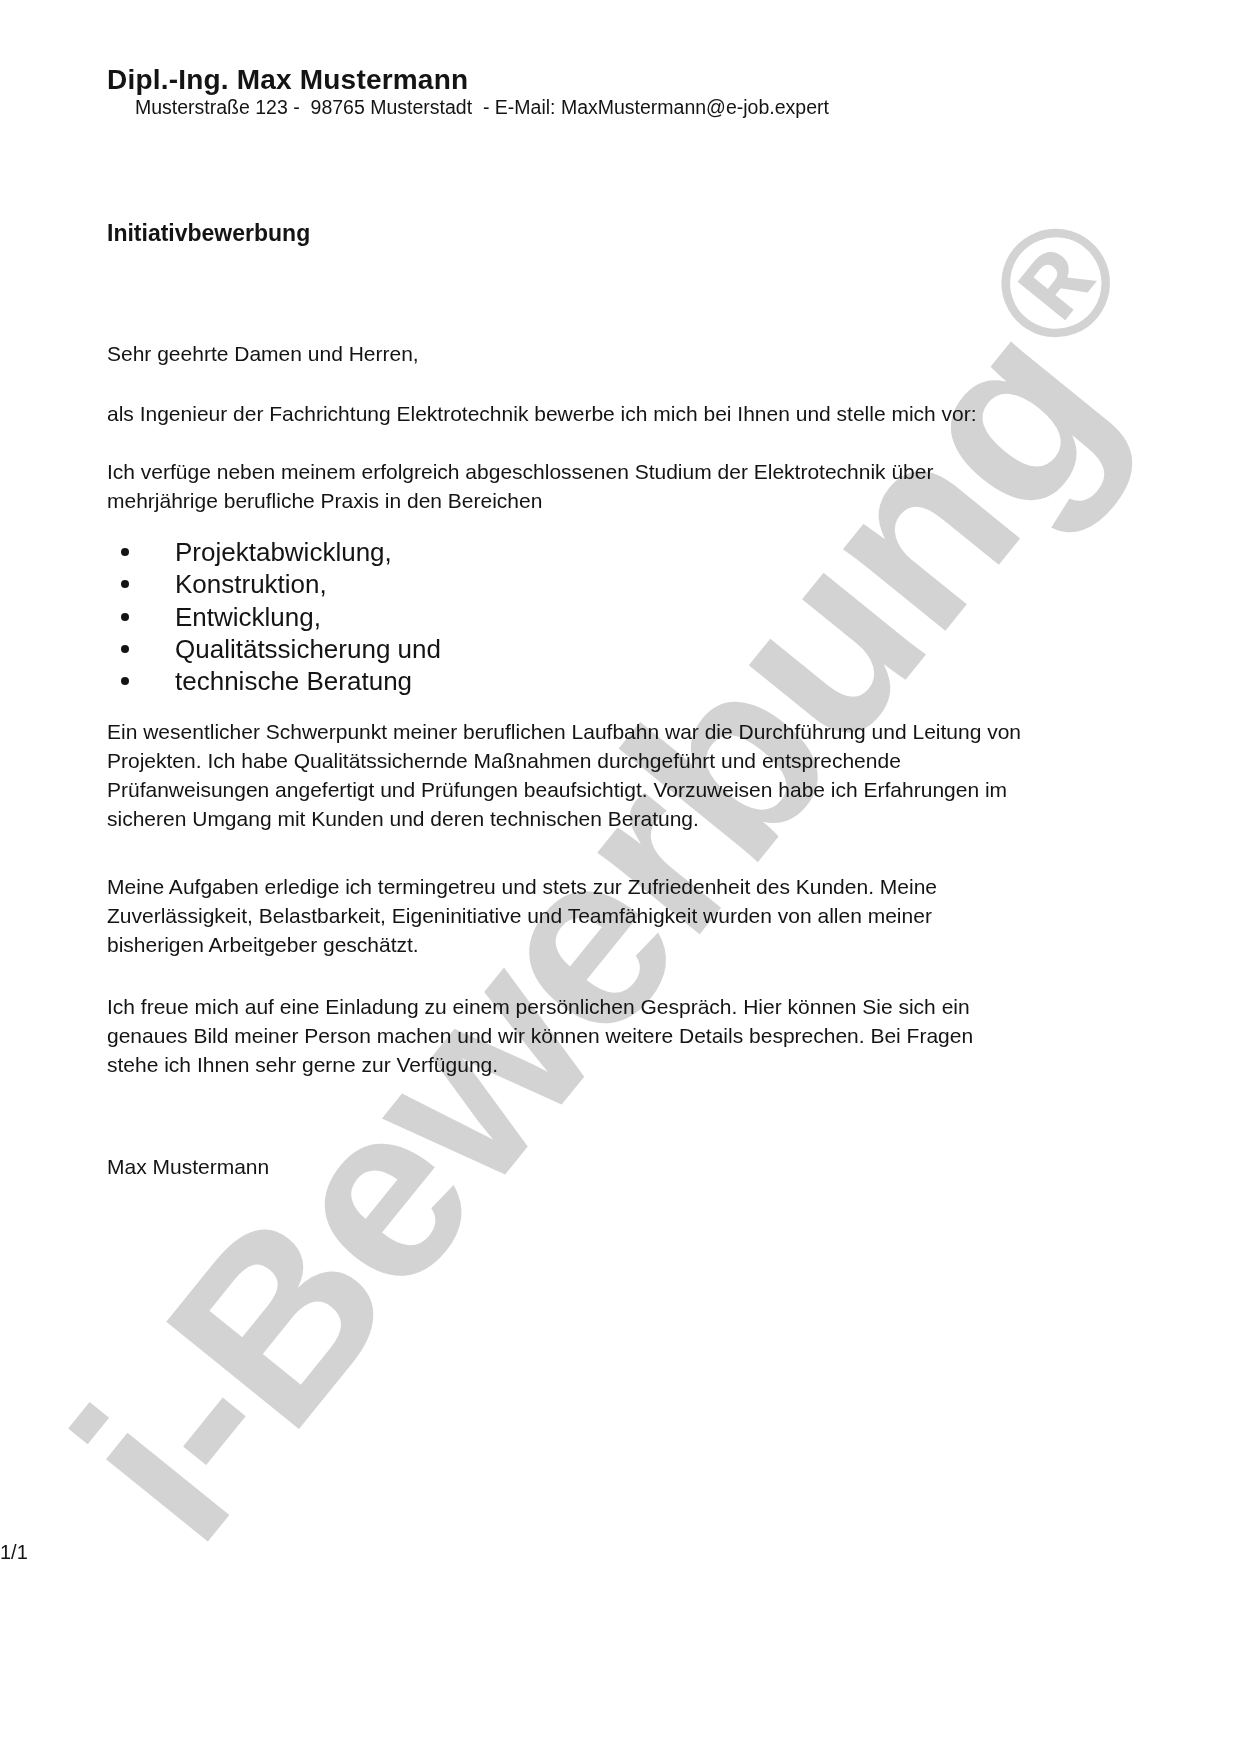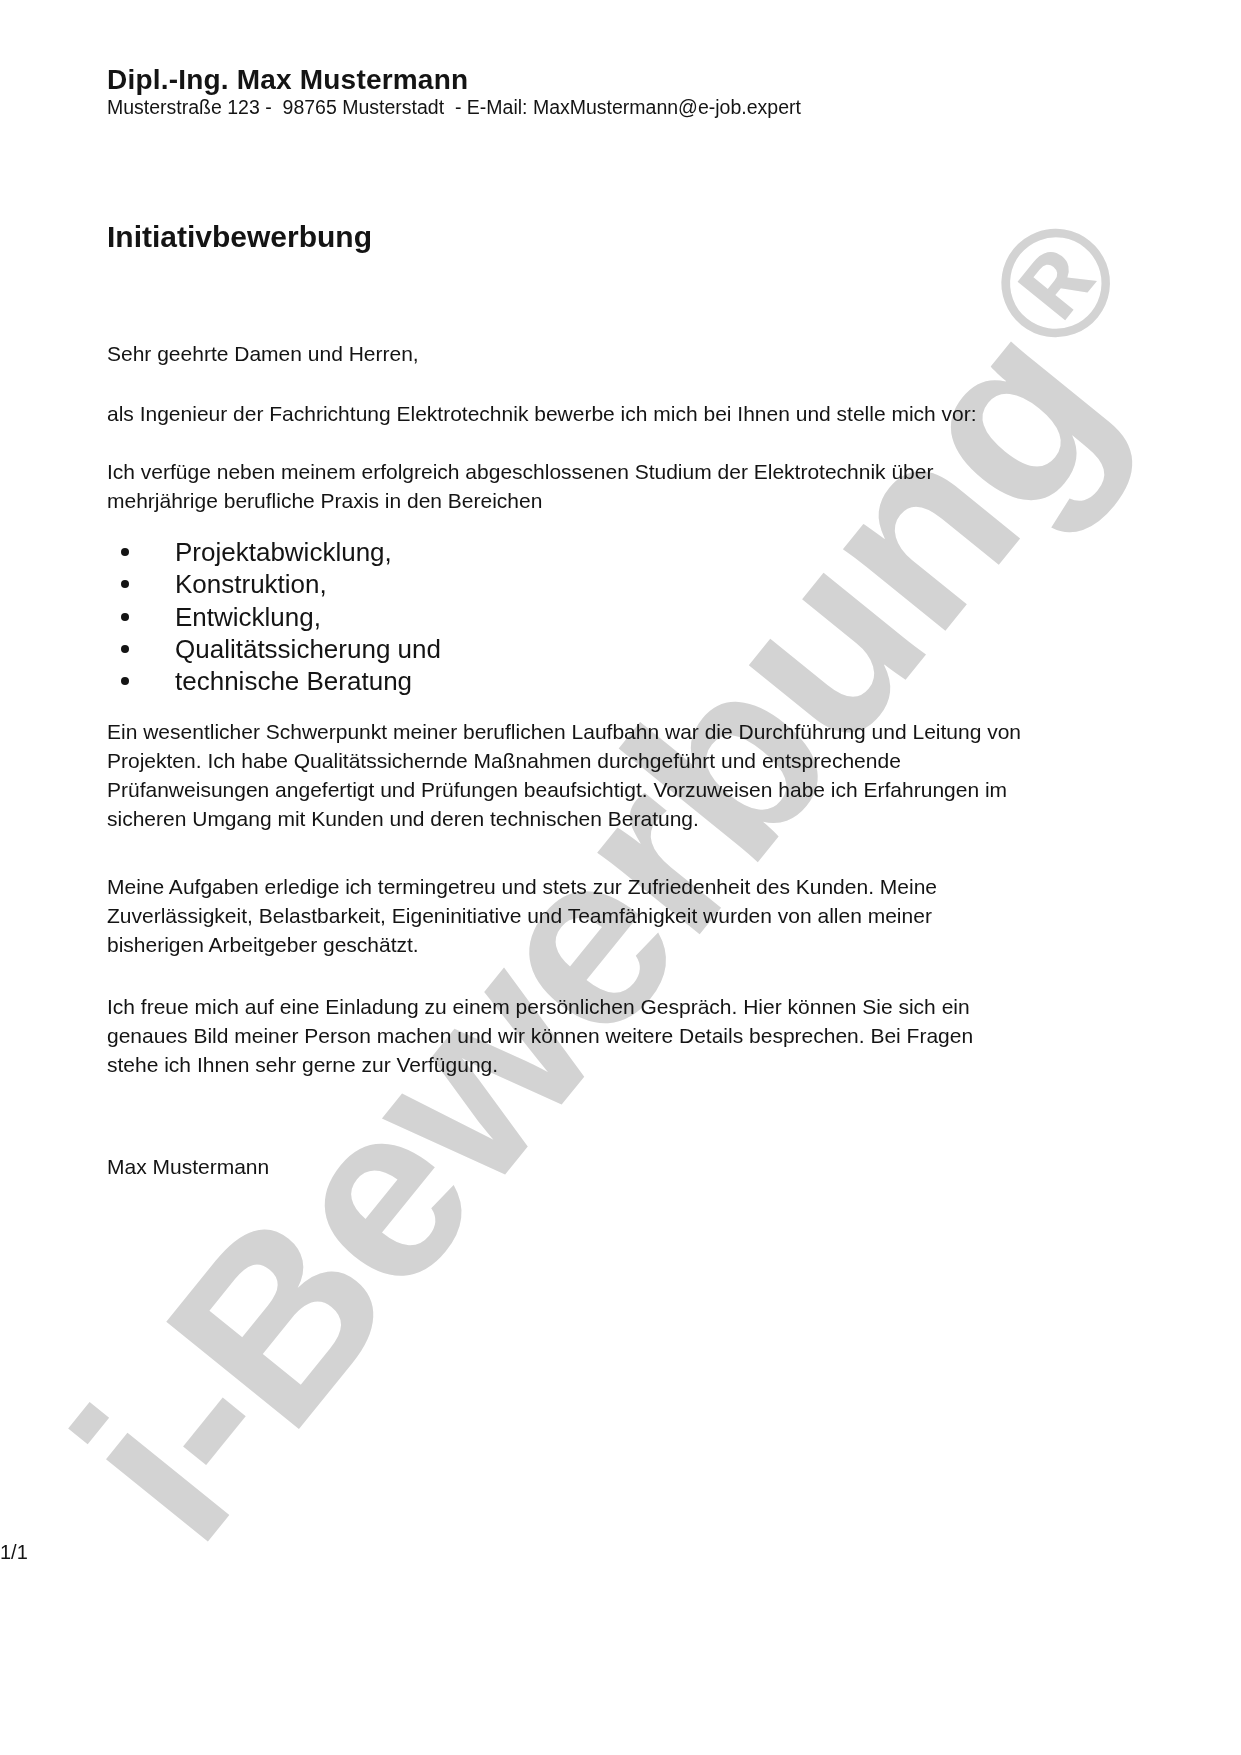--- a/index.html
+++ b/index.html
@@ -21,24 +21,25 @@
   .sender-name {
     top: 64px;
     font-size: 28px;
     font-weight: bold;
     letter-spacing: 0.2px;
   }
   .sender-address {
     top: 96px;
     font-size: 19.5px;
     white-space: pre-wrap;
+    margin-left: 28px;
   }
   .subject {
     top: 220px;
-    font-size: 30px;
+    font-size: 23px;
     font-weight: bold;
   }
   .body-text {
     font-size: 21px;
     line-height: 29px;
     white-space: pre-wrap;
     width: 1060px;
     margin: 0;
   }
   .salutation   { top: 339px; }

